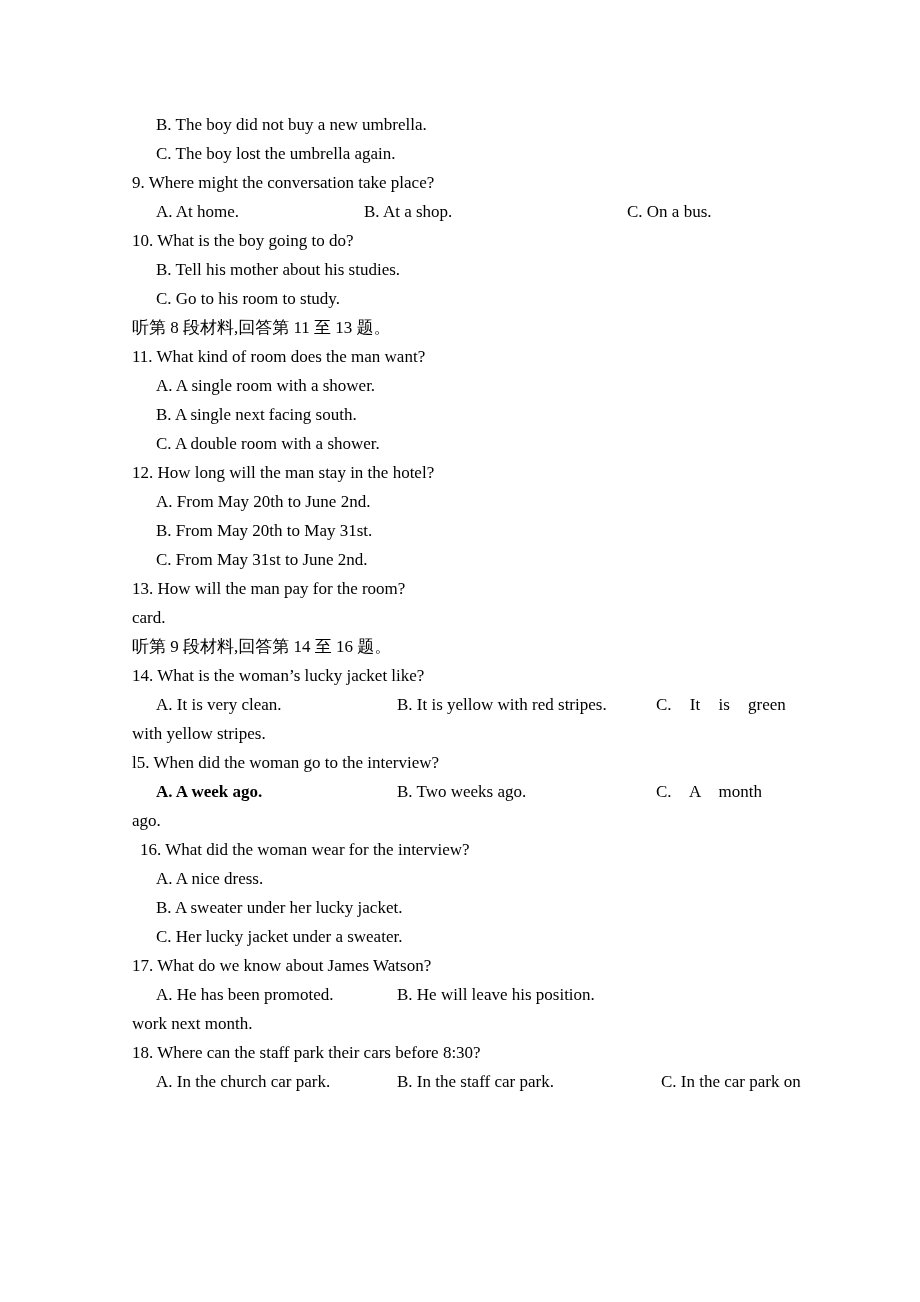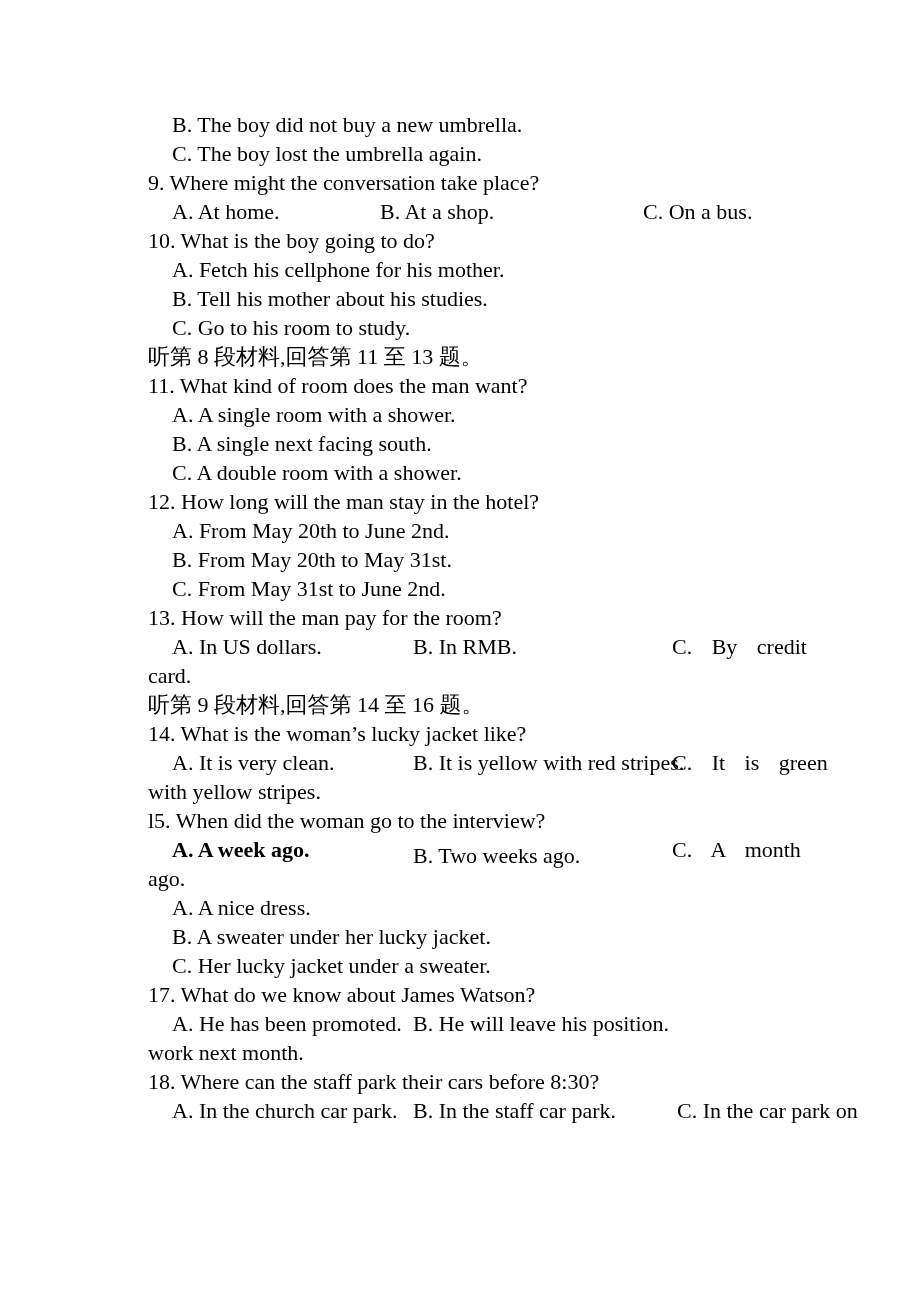--- a/index.html
+++ b/index.html
@@ -8,25 +8,25 @@
     background: #ffffff;
   }
   body {
     width: 920px;
     height: 1302px;
     position: relative;
     overflow: hidden;
   }
   .doc {
     position: absolute;
-    left: 148px;
+    left: 132px;
     top: 110px;
     width: 655px;
     font-family: "Liberation Serif", "DejaVu Serif", serif;
-    font-size: 22px;
+    font-size: 17px;
     color: #000000;
     font-weight: 400;
   }
   .line {
     position: relative;
     height: 29px;
     line-height: 29px;
     white-space: nowrap;
   }
   .line.option {
@@ -50,54 +50,49 @@
 <div class="doc">
     <div class="line option">B. The boy did not buy a new umbrella.</div>
     <div class="line option">C. The boy lost the umbrella again.</div>
     <div class="line question">9. Where might the conversation take place?</div>
     <div class="line columns">
       <span class="cell" style="left: 24px;">A. At home.</span>
       <span class="cell" style="left: 232px;">B. At a shop.</span>
       <span class="cell" style="left: 495px;">C. On a bus.</span>
     </div>
     <div class="line question">10. What is the boy going to do?</div>
-    <div class="line option">A. Fetch his cellphone for his mother.</div>
     <div class="line option">B. Tell his mother about his studies.</div>
     <div class="line option">C. Go to his room to study.</div>
     <div class="line chinese">听第 8 段材料,回答第 11 至 13 题。</div>
     <div class="line question">11. What kind of room does the man want?</div>
     <div class="line option">A. A single room with a shower.</div>
     <div class="line option">B. A single next facing south.</div>
     <div class="line option">C. A double room with a shower.</div>
     <div class="line question">12. How long will the man stay in the hotel?</div>
     <div class="line option">A. From May 20th to June 2nd.</div>
     <div class="line option">B. From May 20th to May 31st.</div>
     <div class="line option">C. From May 31st to June 2nd.</div>
     <div class="line question">13. How will the man pay for the room?</div>
-    <div class="line columns">
-      <span class="cell" style="left: 24px;">A. In US dollars.</span>
-      <span class="cell" style="left: 265px;">B. In RMB.</span>
-      <span class="cell wide" style="left: 524px;">C. By credit</span>
-    </div>
     <div class="line continuation">card.</div>
     <div class="line chinese">听第 9 段材料,回答第 14 至 16 题。</div>
     <div class="line question">14. What is the woman’s lucky jacket like?</div>
     <div class="line columns">
       <span class="cell" style="left: 24px;">A. It is very clean.</span>
       <span class="cell" style="left: 265px; text-align: center;">B. It is yellow with red stripes.</span>
       <span class="cell wide" style="left: 524px;">C. It is green</span>
     </div>
     <div class="line continuation">with yellow stripes.</div>
     <div class="line question">l5. When did the woman go to the interview?</div>
     <div class="line columns">
       <span class="cell" style="left: 24px; font-weight: bold;">A. A week ago.</span>
-      <span class="cell" style="left: 265px; margin-top: 6px;">B. Two weeks ago.</span>
+      <span class="cell" style="left: 265px;">B. Two weeks ago.</span>
       <span class="cell wide" style="left: 524px;">C. A month</span>
     </div>
     <div class="line continuation">ago.</div>
+    <div class="line question_indented">16. What did the woman wear for the interview?</div>
     <div class="line option">A. A nice dress.</div>
     <div class="line option">B. A sweater under her lucky jacket.</div>
     <div class="line option">C. Her lucky jacket under a sweater.</div>
     <div class="line question">17. What do we know about James Watson?</div>
     <div class="line columns">
       <span class="cell" style="left: 24px;">A. He has been promoted.</span>
       <span class="cell" style="left: 265px; text-align: right;">B. He will leave his position.</span>
     </div>
     <div class="line continuation">work next month.</div>
     <div class="line question">18. Where can the staff park their cars before 8:30?</div>

